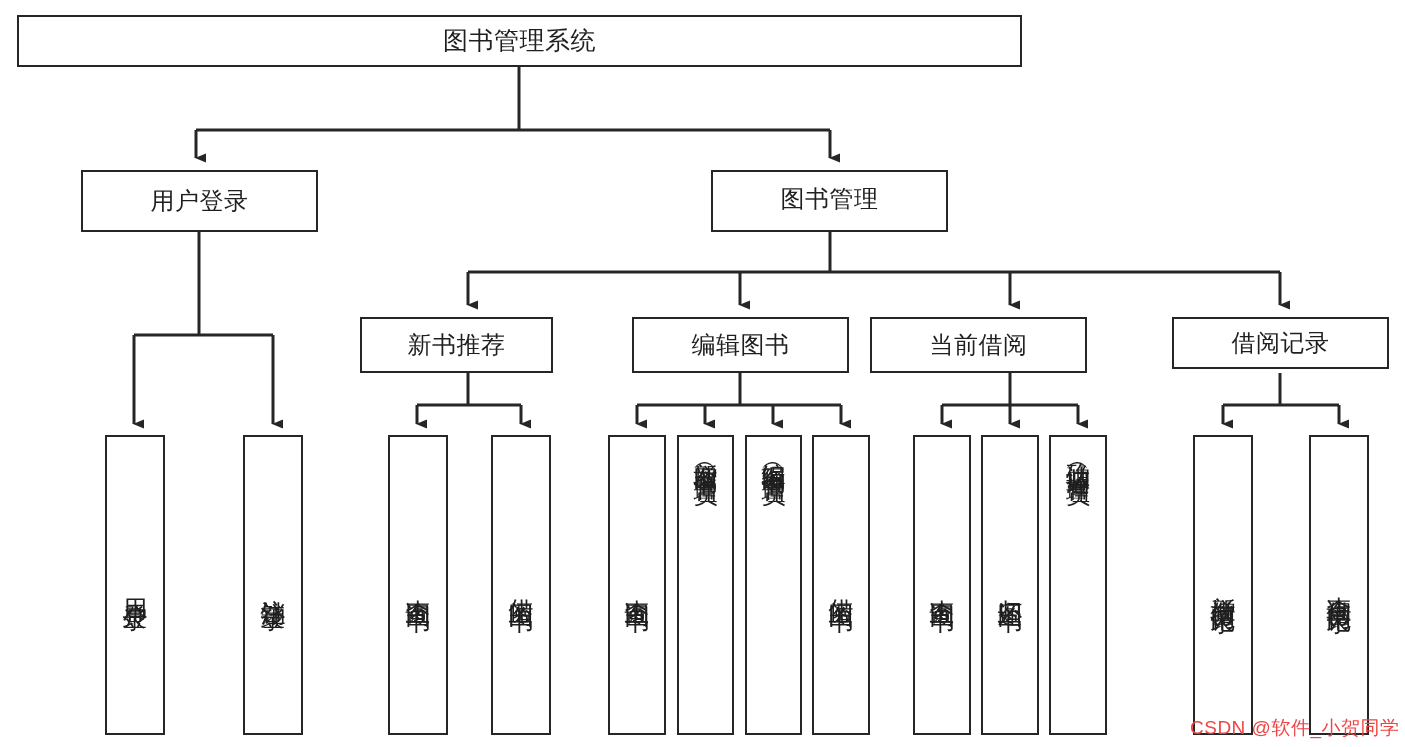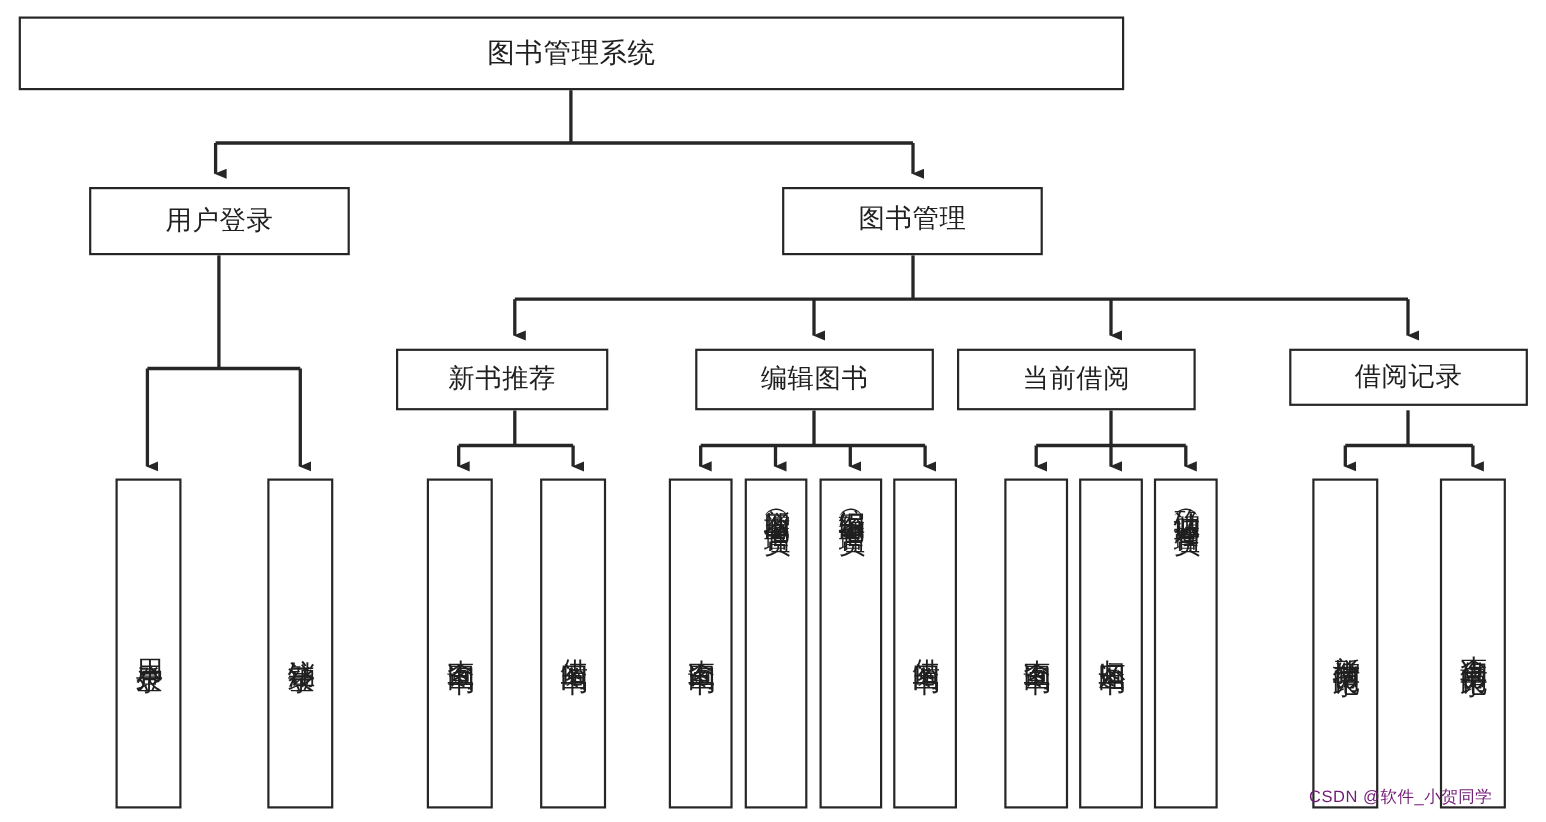--- a/index.html
+++ b/index.html
@@ -52,22 +52,22 @@
     text-orientation:upright;
     font-size:25px;
     line-height:1.0;
     letter-spacing:3px;
     text-align:left;
   }
   .node.v.tall .lbl{font-size:24px;}
   .node.v.mid{align-items:center;padding-top:0;}
   .watermark{
     position:absolute;
-    font-size:15px;
-    color:#701a75;
+    font-size:19px;
+    color:#ef4444;
     white-space:nowrap;
     letter-spacing:0.5px;
   }
 </style>
 </head>
 <body>
 
 <div id="canvas">
 
   <svg id="wires" viewBox="0 0 1405 747" xmlns="http://www.w3.org/2000/svg">
@@ -113,21 +113,21 @@
       <path d="M1010,405 L1010,424" marker-end="url(#ah)"></path>
       <path d="M1078,405 L1078,424" marker-end="url(#ah)"></path>
 
       <path d="M1280,373 L1280,405"></path>
       <path d="M1223,405 L1339,405"></path>
       <path d="M1223,405 L1223,424" marker-end="url(#ah)"></path>
       <path d="M1339,405 L1339,424" marker-end="url(#ah)"></path>
     </g>
   </svg>
 
-  <div class="node h root" style="left:17px;top:15px;width:1005px;height:67px;">
+  <div class="node h root" style="left:17px;top:15px;width:1005px;height:52px;">
     <span class="lbl">图书管理系统</span>
   </div>
 
   <div class="node h" style="left:81px;top:170px;width:237px;height:62px;">
     <span class="lbl">用户登录</span>
   </div>
   <div class="node h" style="left:711px;top:170px;width:237px;height:62px;font-family:Liberation Mono, monospace;">
     <span class="lbl">图书管理</span>
   </div>
 

